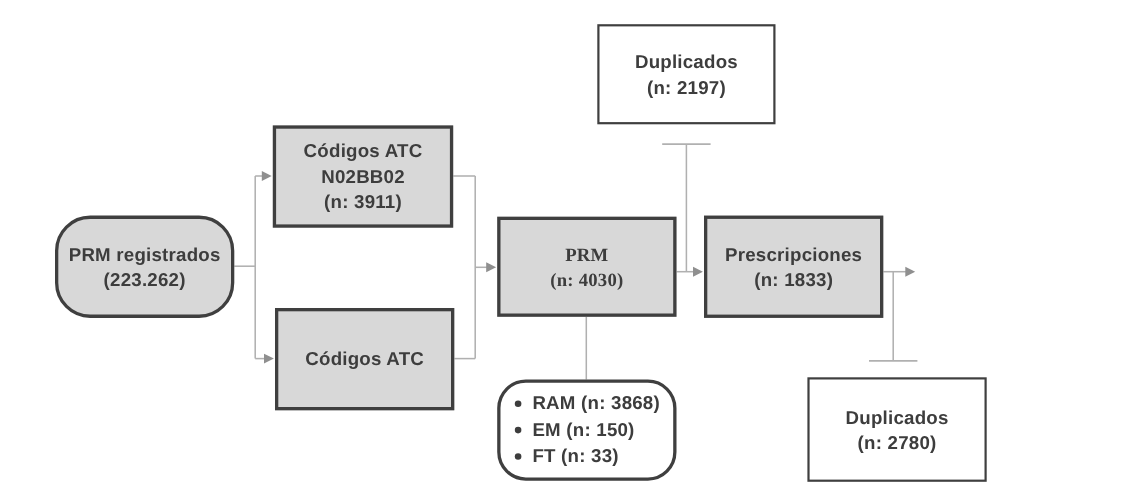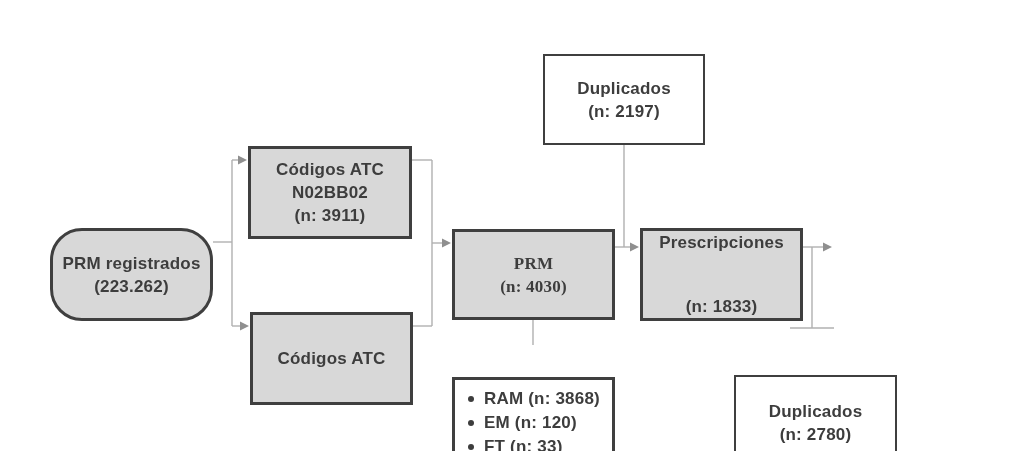--- a/index.html
+++ b/index.html
@@ -17,37 +17,36 @@
   .tbar{stroke:var(--line,#a8a8a8);stroke-width:1.6;fill:none;}
   .arrowhead{fill:var(--arrow,#8f8f8f);stroke:none;}
   .box{
     position:absolute;
     box-sizing:border-box;
     display:flex;flex-direction:column;
     justify-content:center;align-items:center;
     text-align:center;
     font-size:17px;line-height:23px;
     letter-spacing:0.2px;
-    margin-top:32px;
   }
   .gray{background:var(--box-fill,#d8d8d8);border:3px solid var(--box-border,#3f3f3f);}
   .white{background:var(--white-fill,#ffffff);border:2px solid var(--box-border,#3f3f3f);}
   .list{
     border-width:3px;
     align-items:flex-start;justify-content:center;
-    padding-left:13px;text-align:left;line-height:24px;
+    padding-left:13px;text-align:left;line-height:24px;border-radius:26px;
   }
   .bullet-row{display:flex;align-items:center;gap:10px;}
   .dot{width:6px;height:6px;border-radius:50%;background:var(--text,#3d3d3d);flex:0 0 auto;}
   
   .b-prm-reg      {left:50px;  top:196px; width:163px; height:93px;border-radius:32px;}
   .b-atc-main     {left:248px; top:114px; width:164px; height:93px;}
   .b-atc-alt      {left:250px; top:280px; width:163px; height:93px;}
   .b-prm          {left:452px; top:197px; width:163px; height:91px;font-family:Liberation Serif, serif;}
-  .b-presc        {left:640px; top:196px; width:163px; height:93px;justify-content:space-between;}
+  .b-presc        {left:640px; top:196px; width:163px; height:93px;}
   .b-pac          {left:833px; top:198px; width:164px; height:92px;}
   .b-dup-top      {left:543px; top:22px;  width:162px; height:91px;}
   .b-dup-bot      {left:734px; top:343px; width:163px; height:95px;}
   .b-breakdown    {left:452px; top:345px; width:163px; height:92px;}
 </style>
 </head>
 <body>
 
 <div class="stage">
 
@@ -124,21 +123,21 @@
     <div>(n: 2780)</div>
   </div>
 
   <div class="box white list b-breakdown">
     <div class="bullet-row">
       <span class="dot"></span>
       <span>RAM (n: 3868)</span>
     </div>
     <div class="bullet-row">
       <span class="dot"></span>
-      <span>EM (n: 120)</span>
+      <span>EM (n: 150)</span>
     </div>
     <div class="bullet-row">
       <span class="dot"></span>
       <span>FT (n: 33)</span>
     </div>
   </div>
 
 </div>
 
 </body></html>

